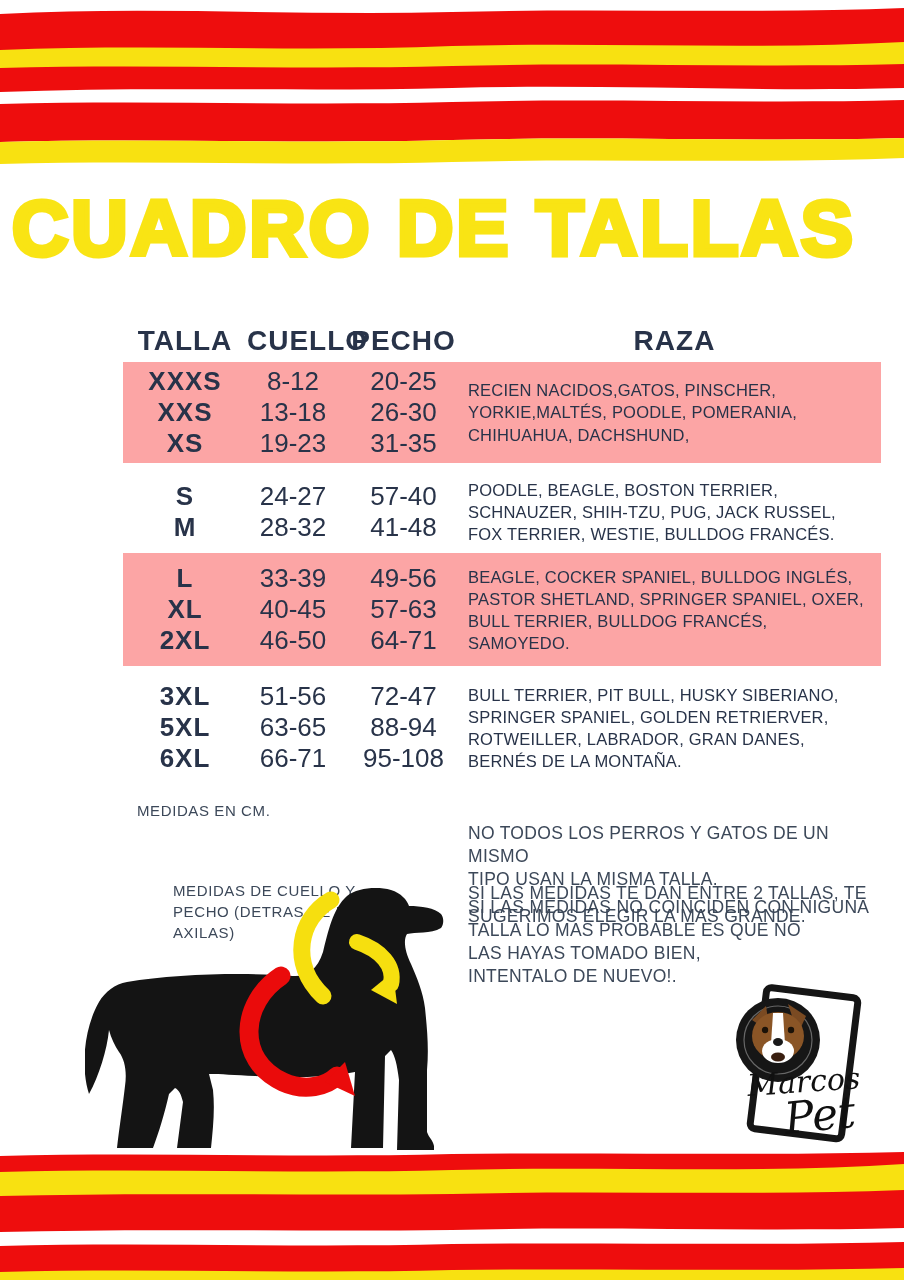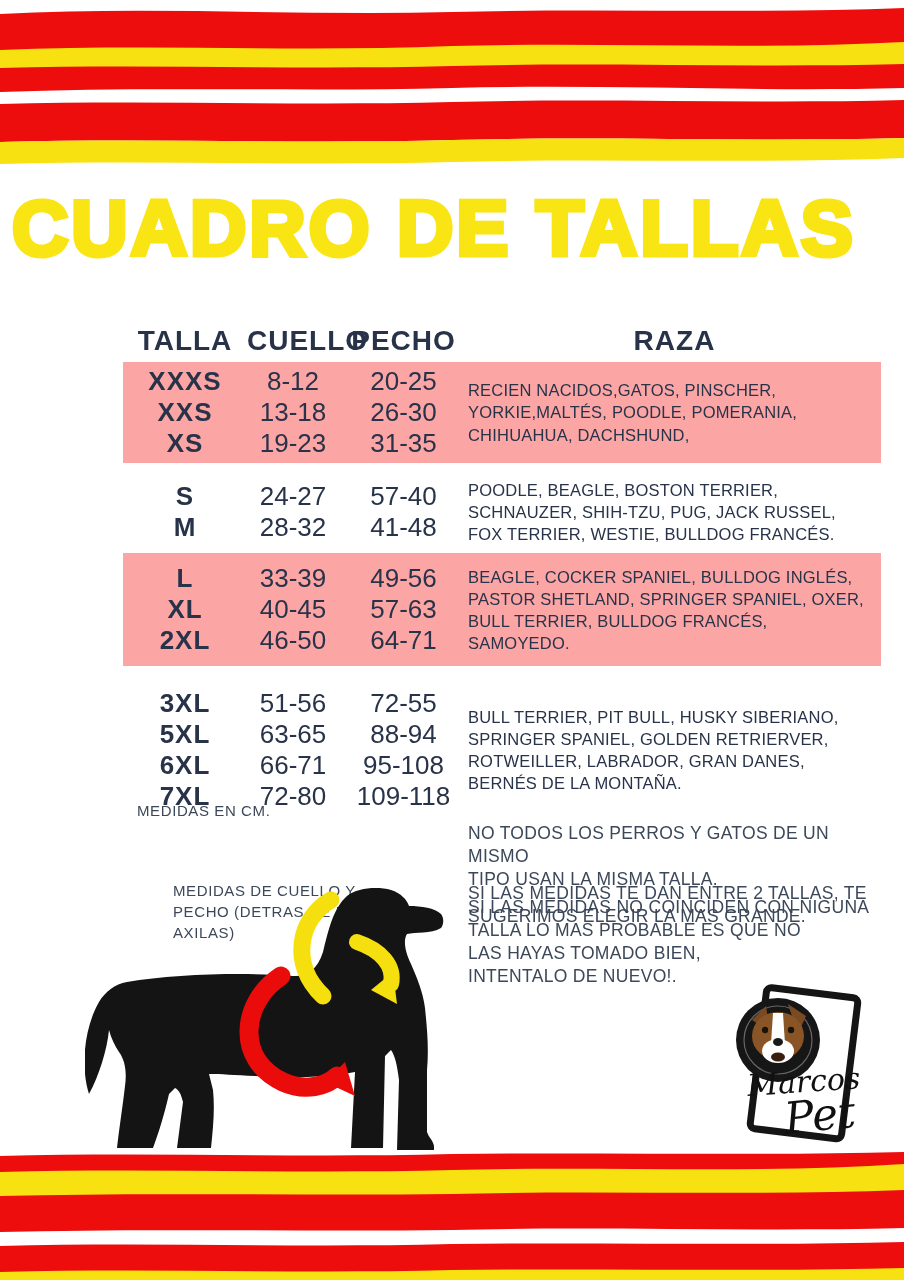--- a/index.html
+++ b/index.html
@@ -27,21 +27,21 @@
     letter-spacing:1px;
   }
   .thead .h{text-align:center;}
   .group{
     display:grid;grid-template-columns:345px 1fr;align-items:center;
   }
   .group.pink{background:#fca5a5;}
   .g1{padding:4px 0;}
   .g2{margin-top:8px;padding:8px 0;}
   .g3{margin-top:0;padding:10px 0;}
-  .g4{margin-top:18px;padding:4px 0;}
+  .g4{margin-top:11px;padding:4px 0;}
   .srow{
     display:grid;grid-template-columns:124px 92px 129px;
     height:31px;align-items:center;text-align:center;font-size:26px;
   }
   .srow .talla{font-weight:bold;letter-spacing:1px;}
   .raza{
     font-size:16.5px;line-height:1.34;letter-spacing:0.2px;
     white-space:pre-line;padding-right:12px;
   }
   .note{
@@ -141,36 +141,31 @@
       <div class="raza">BEAGLE, COCKER SPANIEL, BULLDOG INGLÉS,
 PASTOR SHETLAND, SPRINGER SPANIEL, OXER,
 BULL TERRIER, BULLDOG FRANCÉS, SAMOYEDO.</div>
     </div>
 
     <div class="group g4">
       <div>
         <div class="srow">
           <div class="talla">3XL</div>
           <div>51-56</div>
-          <div>72-55</div>
+          <div>72-47</div>
         </div>
         <div class="srow">
           <div class="talla">5XL</div>
           <div>63-65</div>
           <div>88-94</div>
         </div>
         <div class="srow">
           <div class="talla">6XL</div>
           <div>66-71</div>
           <div>95-108</div>
-        </div>
-        <div class="srow">
-          <div class="talla">7XL</div>
-          <div>72-80</div>
-          <div>109-118</div>
         </div>
       </div>
       <div class="raza">BULL TERRIER, PIT BULL, HUSKY SIBERIANO,
 SPRINGER SPANIEL, GOLDEN RETRIERVER,
 ROTWEILLER, LABRADOR, GRAN DANES,
 BERNÉS DE LA MONTAÑA.</div>
     </div>
   </div>
 
   <div class="note note-left n1">MEDIDAS EN CM.</div>

